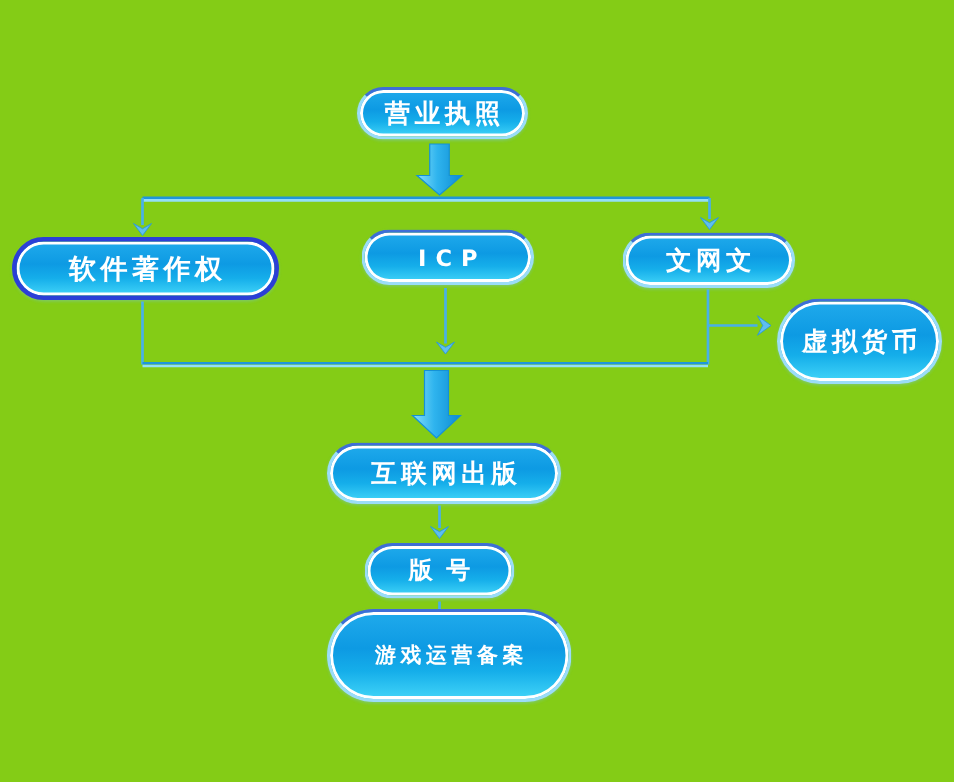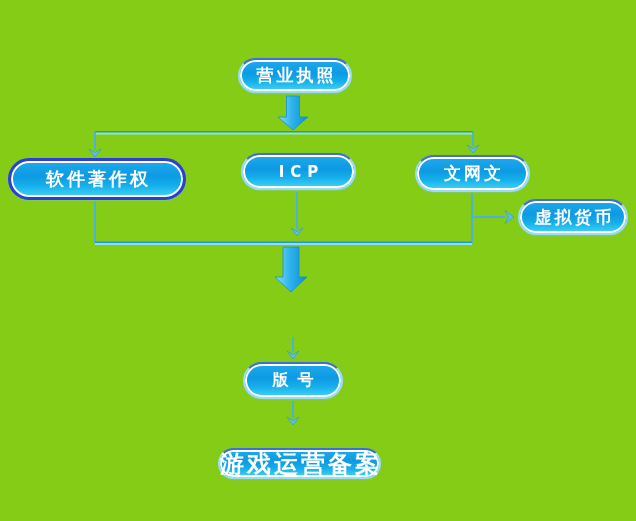--- a/index.html
+++ b/index.html
@@ -69,20 +69,21 @@
   </svg>
 
   <div class="node" style="left:238px;top:58px;width:114px;height:35px;font-size:17px">营业执照</div>
 
   <div class="node highlight" style="left:8px;top:158px;width:178px;height:42px;font-size:18px">软件著作权</div>
 
   <div class="node" style="left:415px;top:155px;width:115px;height:37px;font-size:17px">文网文</div>
 
   <div class="node" style="left:241px;top:153px;width:115px;height:37px;font-size:15px;letter-spacing:6px;text-indent:6px">ICP</div>
 
-  <div class="node" style="left:518px;top:199px;width:110px;height:36px;font-size:17px">虚拟货币</div>
+  <div class="node" style="left:518px;top:199px;width:110px;height:57px;font-size:17px">虚拟货币</div>
 
+  <div class="node" style="left:218px;top:295px;width:156px;height:41px;font-size:17px">互联网出版</div>
 
   <div class="node" style="left:243px;top:362px;width:100px;height:37px;font-size:16px;letter-spacing:9px;text-indent:9px">版号</div>
 
-  <div class="node" style="left:218px;top:448px;width:163px;height:31px;font-size:24px">游戏运营备案</div>
+  <div class="node" style="left:218px;top:406px;width:163px;height:62px;font-size:14px">游戏运营备案</div>
 
 </div>
 
 </body></html>

